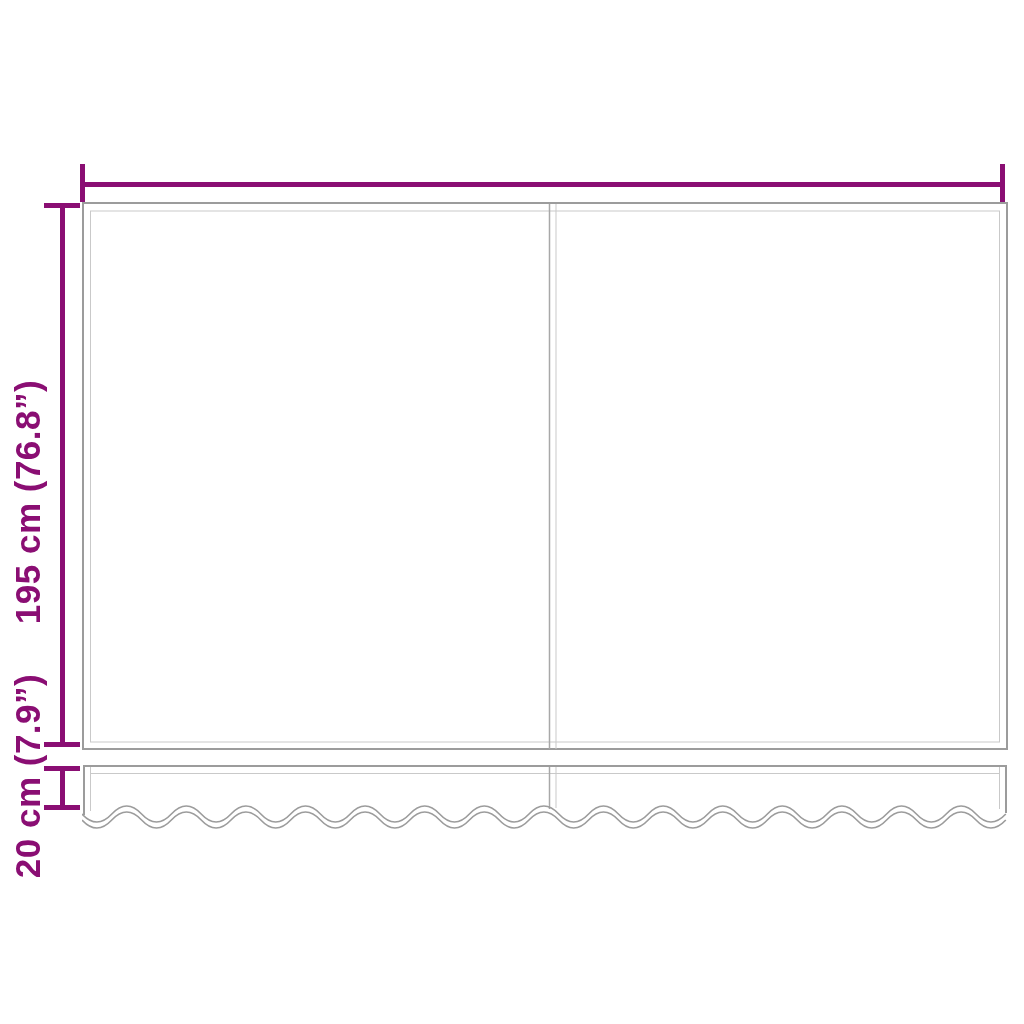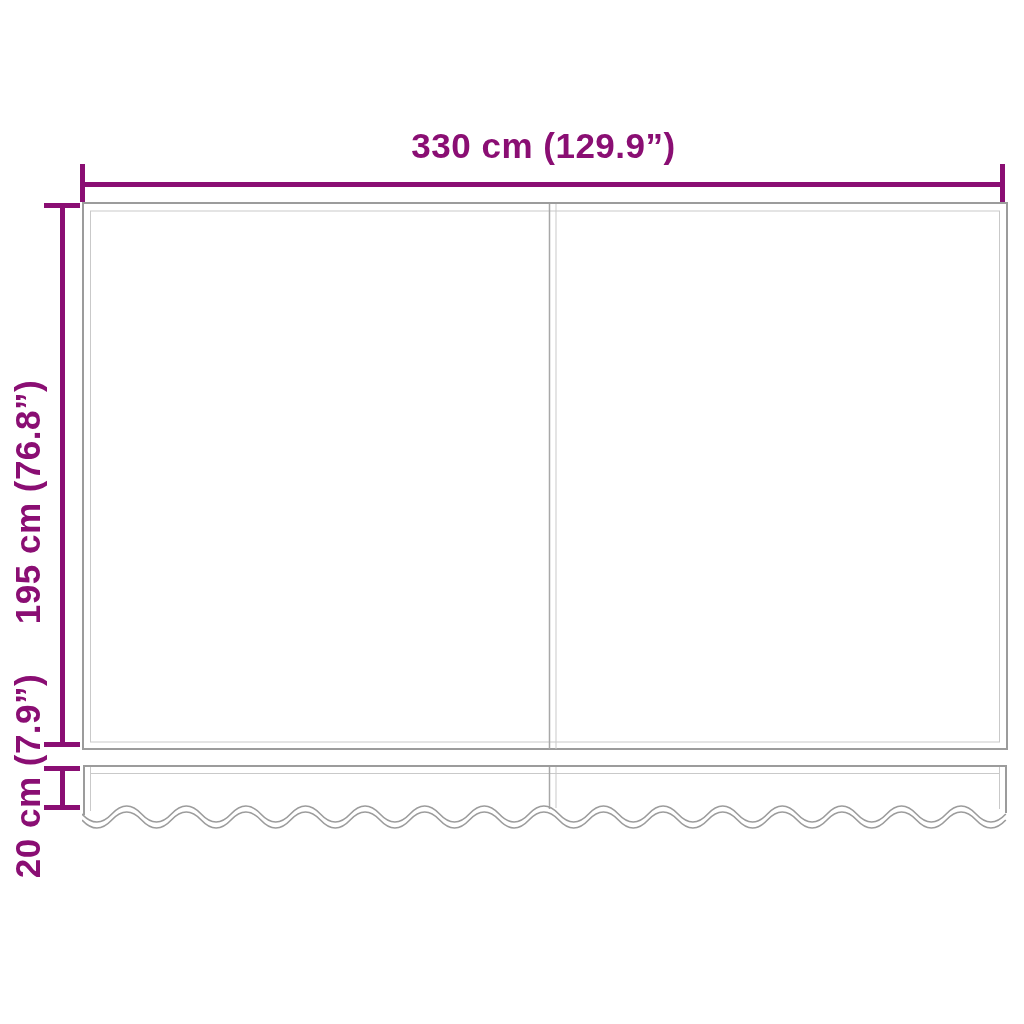--- a/index.html
+++ b/index.html
@@ -49,21 +49,20 @@
   .v-cap-b   { left: 44px;  top: 805px; width: 36px;  height: 5px; }
   
   .panel-svg   { position: absolute; left: 82px; top: 202px; }
   .valance-svg { position: absolute; left: 82px; top: 764px; }
 </style>
 </head>
 <body>
 
 <div class="canvas">
 
-  <div class="dim-label w-label">330 cm (129.9”)</div>
   <div class="dim-line w-line"></div>
   <div class="dim-cap w-cap-l"></div>
   <div class="dim-cap w-cap-r"></div>
 
   <div class="dim-label rot h-label">195 cm (76.8”)</div>
   <div class="dim-line h-line"></div>
   <div class="dim-cap h-cap-t"></div>
   <div class="dim-cap h-cap-b"></div>
 
   <div class="dim-label rot v-label">20 cm (7.9”)</div>

